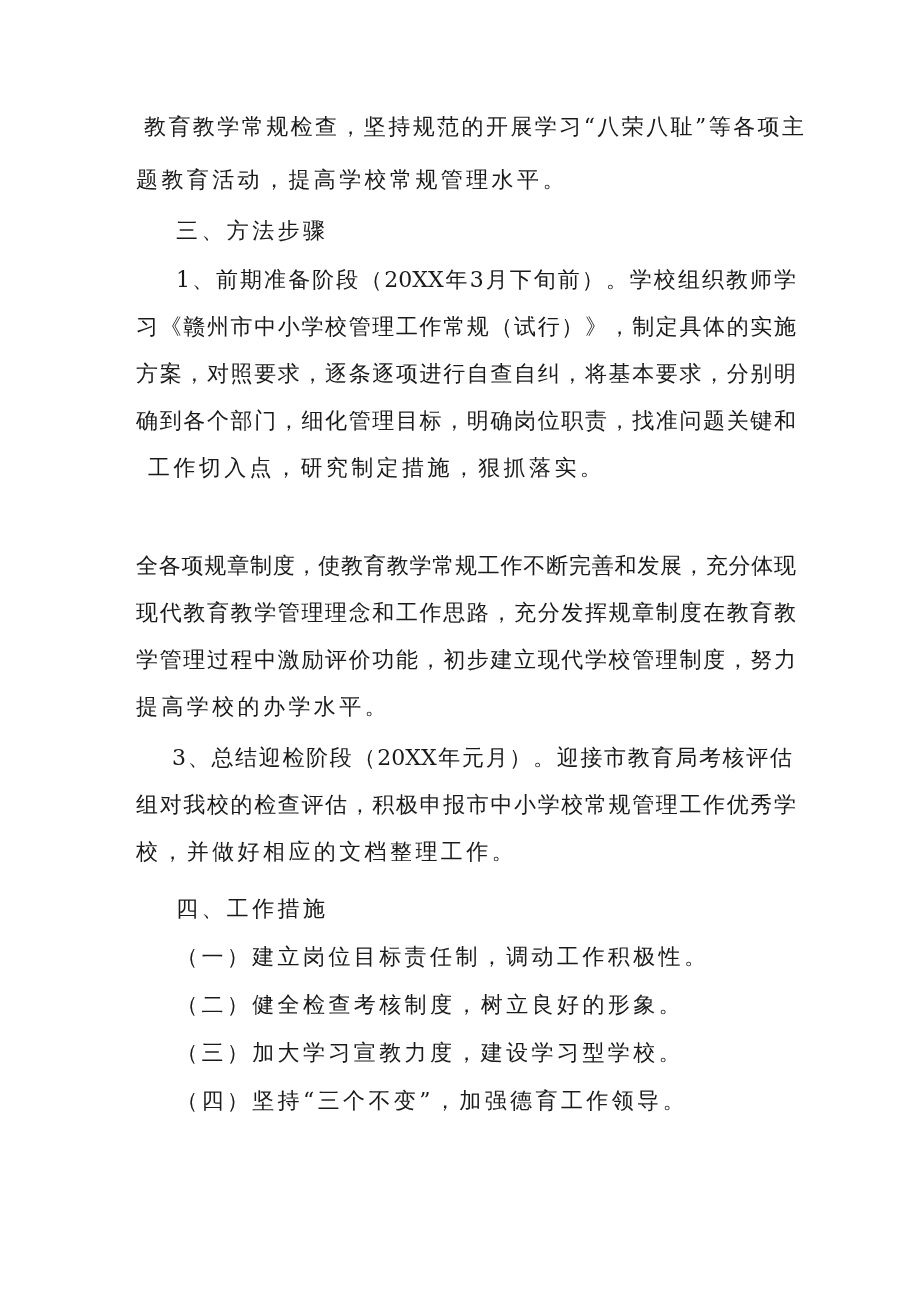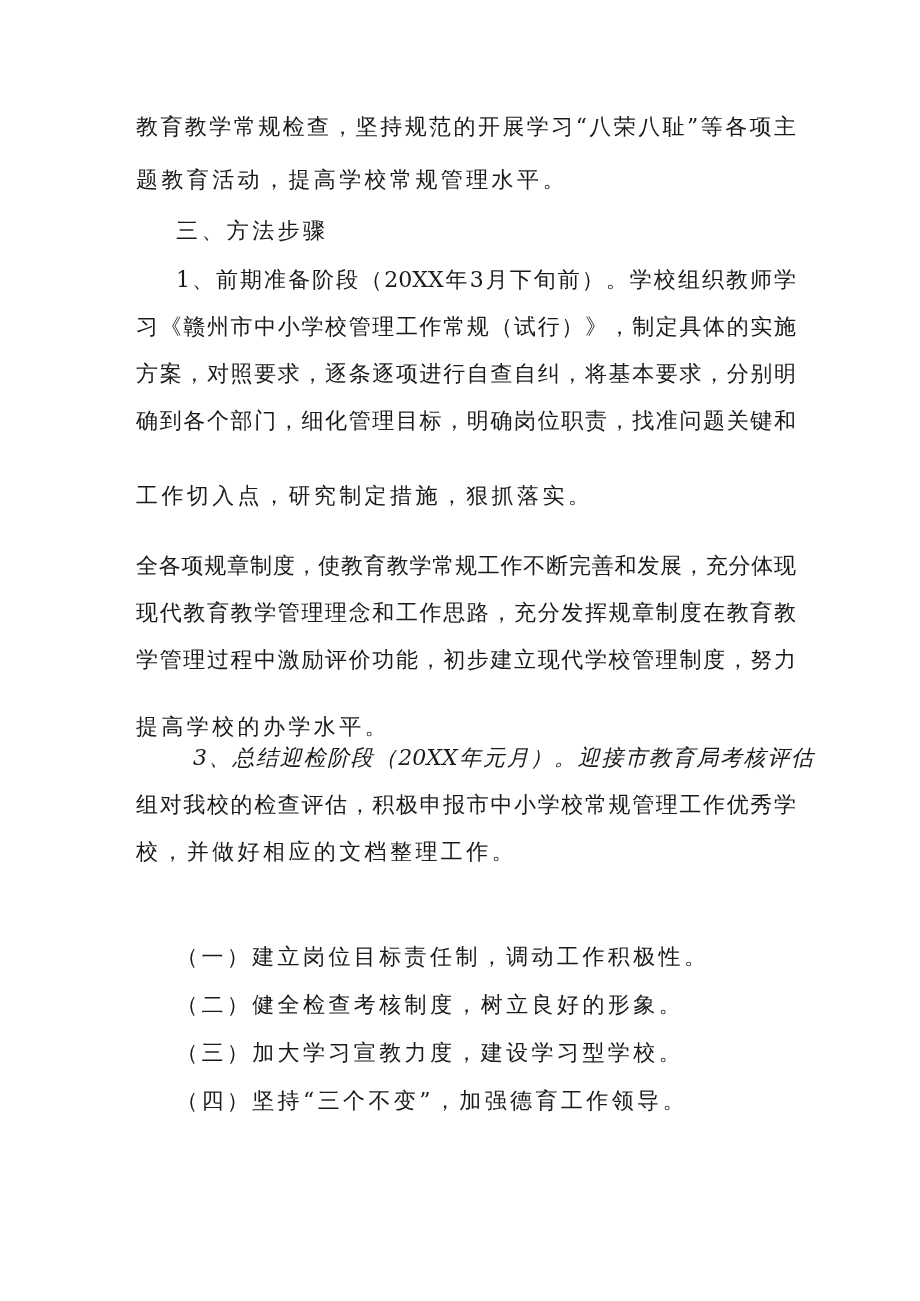--- a/index.html
+++ b/index.html
@@ -34,32 +34,33 @@
     .justify {
       text-align: justify;
       text-align-last: justify;
       letter-spacing: 0;
     }
   </style>
 </head>
 <body>
 
 <div class="page">
-  <div class="line justify" style="left: 136px; top: 112px; width: 660px;">教育教学常规检查，坚持规范的开展学习“八荣八耻”等各项主</div>
+  <div class="line justify" style="left: 144px; top: 112px; width: 660px;">教育教学常规检查，坚持规范的开展学习“八荣八耻”等各项主</div>
   <div class="line" style="left: 136px; top: 165px; width: 660px;">题教育活动，提高学校常规管理水平。</div>
   <div class="line" style="left: 176px; top: 216px; width: 620px;">三、方法步骤</div>
   <div class="line justify" style="left: 176px; top: 265px; width: 620px;">1、前期准备阶段（20XX年3月下旬前）。学校组织教师学</div>
   <div class="line justify" style="left: 136px; top: 312px; width: 660px;">习《赣州市中小学校管理工作常规（试行）》，制定具体的实施</div>
   <div class="line justify" style="left: 136px; top: 359px; width: 660px;">方案，对照要求，逐条逐项进行自查自纠，将基本要求，分别明</div>
   <div class="line justify" style="left: 136px; top: 406px; width: 660px;">确到各个部门，细化管理目标，明确岗位职责，找准问题关键和</div>
-  <div class="line" style="left: 136px; top: 453px; width: 660px; margin-top: 28px;">工作切入点，研究制定措施，狠抓落实。</div>
+  <div class="line" style="left: 148px; top: 453px; width: 660px;">工作切入点，研究制定措施，狠抓落实。</div>
   <div class="line justify" style="left: 136px; top: 598px; width: 660px;">现代教育教学管理理念和工作思路，充分发挥规章制度在教育教</div>
   <div class="line justify" style="left: 136px; top: 551px; width: 660px;">全各项规章制度，使教育教学常规工作不断完善和发展，充分体现</div>
   <div class="line justify" style="left: 136px; top: 645px; width: 660px;">学管理过程中激励评价功能，初步建立现代学校管理制度，努力</div>
-  <div class="line" style="left: 136px; top: 692px; width: 660px; margin-top: 20px;">提高学校的办学水平。</div>
-  <div class="line justify" style="left: 193px; top: 743px; width: 620px; font-style: italic;">3、总结迎检阶段（20XX年元月）。迎接市教育局考核评估</div>
+  <div class="line" style="left: 136px; top: 692px; width: 660px;">提高学校的办学水平。</div>
+  <div class="line justify" style="left: 172px; top: 743px; width: 620px;">3、总结迎检阶段（20XX年元月）。迎接市教育局考核评估</div>
   <div class="line justify" style="left: 136px; top: 790px; width: 660px;">组对我校的检查评估，积极申报市中小学校常规管理工作优秀学</div>
   <div class="line" style="left: 136px; top: 837px; width: 660px;">校，并做好相应的文档整理工作。</div>
+  <div class="line" style="left: 176px; top: 894px; width: 620px;">四、工作措施</div>
   <div class="line" style="left: 176px; top: 942px; width: 620px;">（一）建立岗位目标责任制，调动工作积极性。</div>
   <div class="line" style="left: 176px; top: 990px; width: 620px;">（二）健全检查考核制度，树立良好的形象。</div>
   <div class="line" style="left: 176px; top: 1038px; width: 620px;">（三）加大学习宣教力度，建设学习型学校。</div>
   <div class="line" style="left: 176px; top: 1086px; width: 620px;">（四）坚持“三个不变”，加强德育工作领导。</div>
 </div>
 
 </body></html>

